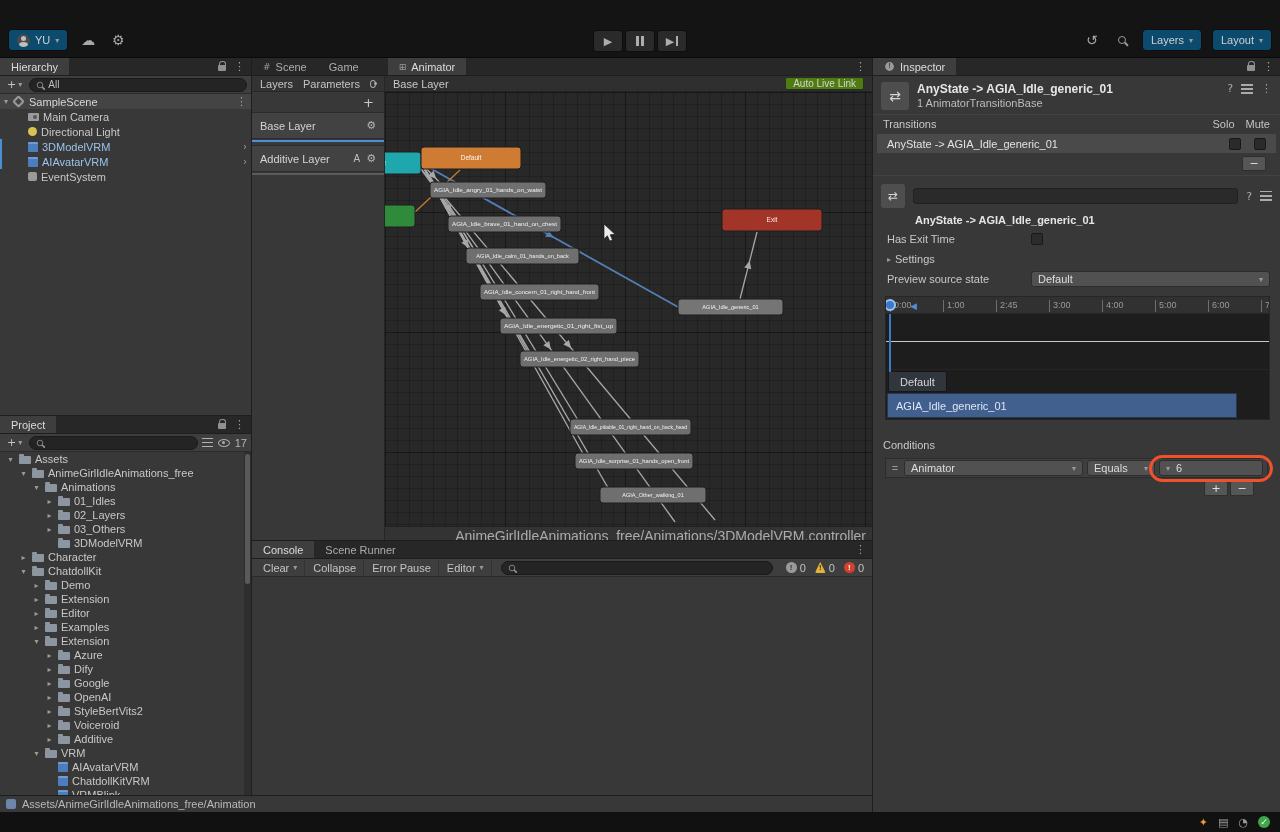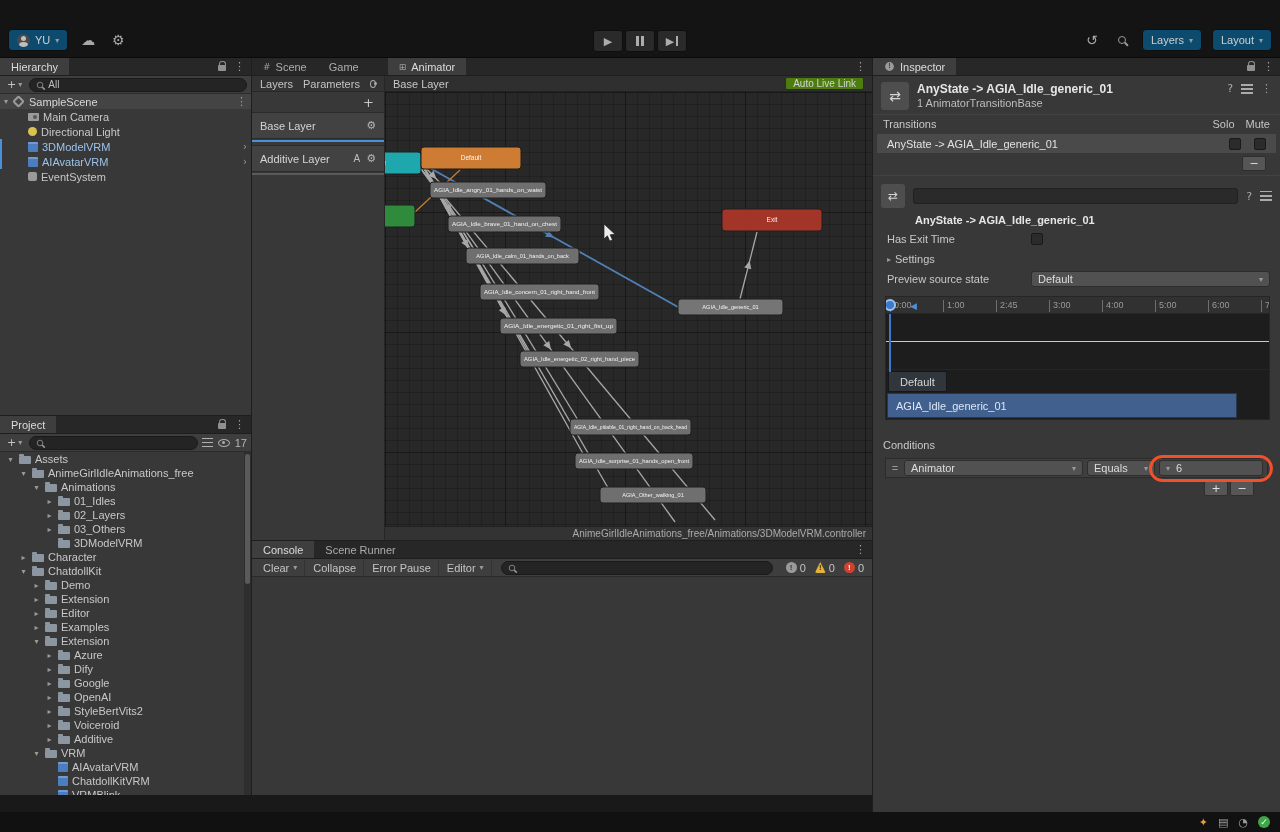--- a/index.html
+++ b/index.html
@@ -81,21 +81,21 @@
 .layer-name{flex:1}
 .layer-badge{font-size:10px;color:#BDBDBD}
 .layer-gear{font-size:11px;color:#B5B5B5}
 .layer-underline{position:absolute;left:0;right:0;bottom:-4px;height:2px;background:#5A5A5A}
 .layer-underline.blue{background:#4A90D9}
 .anim-main{position:absolute;left:133px;top:0;right:0;height:100%}
 .breadcrumb-bar{height:16px;background:#2F2F2F;border-bottom:1px solid #222;display:flex;align-items:center;padding:0 8px;color:#C8C8C8}
 .all-btn{margin-left:auto;height:13px;background:#4d7c0f;border:1px solid #2B2B2B;border-radius:2px;color:#D5D5D5;font-size:10px;padding:0 7px;line-height:11px}
 .graph{position:absolute;left:0;top:16px;right:0;bottom:0;background:#282828;background-image:linear-gradient(rgba(0,0,0,.18) 1px,transparent 1px),linear-gradient(90deg,rgba(0,0,0,.18) 1px,transparent 1px),linear-gradient(rgba(0,0,0,.28) 1px,transparent 1px),linear-gradient(90deg,rgba(0,0,0,.28) 1px,transparent 1px);background-size:12px 12px,12px 12px,120px 120px,120px 120px;overflow:hidden}
 .graph svg{display:block;font-family:"Liberation Sans",sans-serif}
-.controller-path{position:absolute;left:0;right:0;bottom:0;height:14px;background:#333;color:#ABABAB;font-size:10px;text-align:right;padding:1px 6px 0 0;border-top:1px solid #222}
+.controller-path{position:absolute;left:0;right:0;bottom:0;height:14px;background:#333;color:#ABABAB;font-size:14px;text-align:right;padding:1px 6px 0 0;border-top:1px solid #222}
 
 .console{position:absolute;left:0;top:482px;right:0;bottom:0;background:#383838;border-top:1px solid #1E1E1E}
 .console-toolbar{height:18px;background:#3E3E3E;border-bottom:1px solid #2A2A2A;display:flex;align-items:center;gap:1px;padding:0 4px}
 .cbtn{display:flex;align-items:center;gap:4px;height:16px;padding:0 7px;color:#C4C4C4;border-right:1px solid #333}
 .console-toolbar .searchbox{margin:0 8px;max-width:300px}
 .badge{display:flex;align-items:center;gap:3px;padding:0 4px;color:#C4C4C4}
 .b-ico{width:11px;height:11px;border-radius:50%;display:inline-flex;align-items:center;justify-content:center;font-size:8px;font-weight:bold}
 .b-info{background:#9A9A9A;color:#333}
 .b-warn{background:#E3B33C;color:#463300;border-radius:2px;clip-path:polygon(50% 0,100% 100%,0 100%)}
 .b-err{background:#D2402F;color:#FFF}
@@ -715,19 +715,23 @@
         <div class="oval"></div>
       </div>
       <div class="cond-footer">
         <span class="minibtn g">+</span>
         <span class="minibtn g">−</span>
       </div>
     </div>
 
   </div>
 
+  <div class="statusbar">
+    <span class="status-ico"></span>
+    <span>Assets/AnimeGirlIdleAnimations_free/Animation</span>
+  </div>
   <div class="bottomstrip">
     <span class="bs-ico g bs-spark">✦</span>
     <span class="bs-ico g">▤</span>
     <span class="bs-ico g">◔</span>
     <span class="bs-check g">✓</span>
   </div>
 </div>
 
 </body></html>

